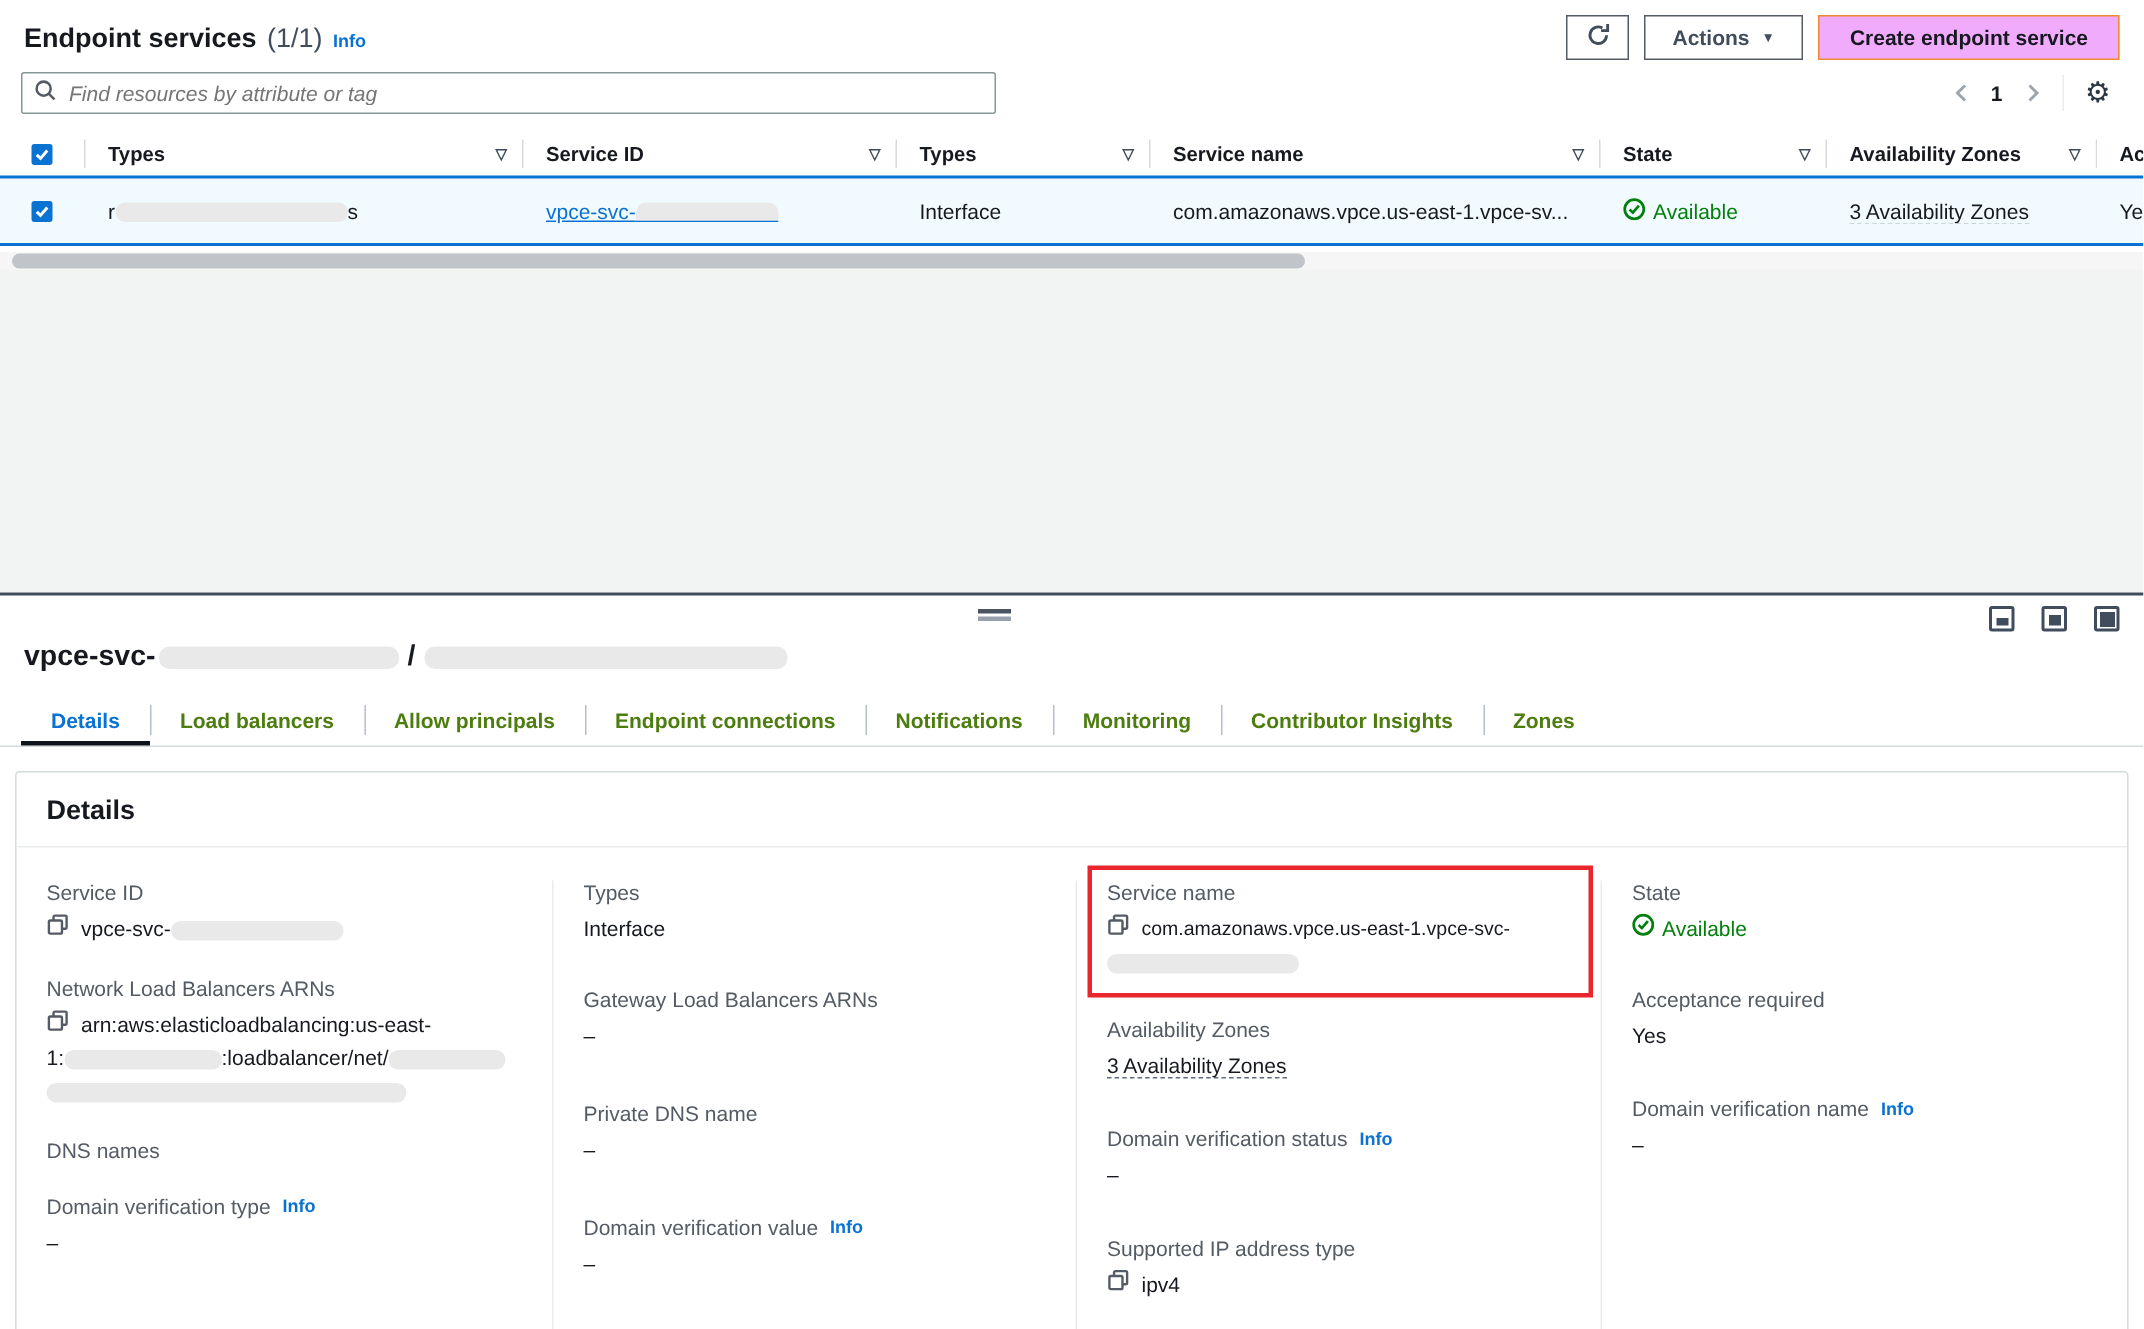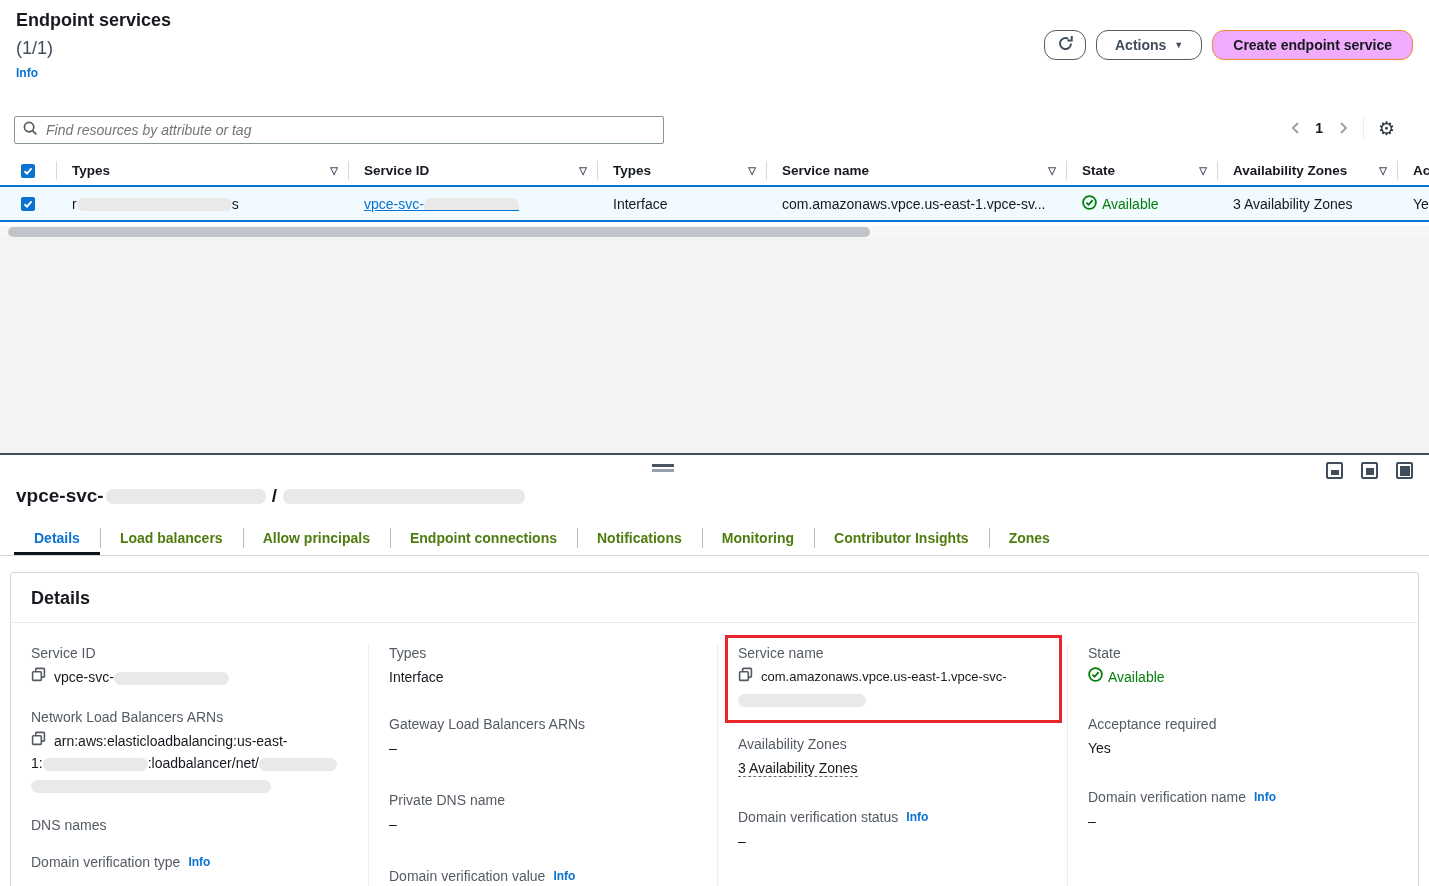--- a/index.html
+++ b/index.html
@@ -8,35 +8,35 @@
     font-family: "Liberation Sans", sans-serif;
     background: #ffffff;
     color: #16191f;
     font-size: 14px;
   }
   .redact { display:inline-block; background:#e9e9e9; border-radius:7px; height:13px; vertical-align:middle; }
 
   
   .top-section { background:#fff; }
   .header-row { display:flex; justify-content:space-between; align-items:center; padding:10px 16px 6px 16px; }
-  .title-group { display:flex; align-items:baseline; gap:7px;flex-direction:column; }
+  .title-group { display:flex; align-items:baseline; gap:7px; }
   .page-title { font-size:18px; font-weight:bold; color:#16191f; }
   .page-count { font-size:18px; font-weight:normal; color:#414d5c; }
   .info-link { font-size:12px; font-weight:bold; color:#0972d3; cursor:pointer; }
   .btn-row { display:flex; gap:10px; align-items:center; }
-  .btn { height:30px; border-radius:12px; border:1px solid #545b64; background:#fff;
+  .btn { height:30px; border-radius:0; border:1px solid #545b64; background:#fff;
          font-weight:bold; font-size:14px; color:#414d5c; display:flex; align-items:center;
          justify-content:center; cursor:pointer; }
   .btn-icon-only { width:42px; }
   .btn-normal { padding:0 18px; gap:8px; }
   .btn-primary { background:#f0abfc; border-color:#ec8a33; color:#16191f; padding:0 20px; }
   .caret-down { font-size:9px; color:#414d5c; }
 
   
-  .search-row { display:flex; justify-content:space-between; align-items:flex-start; padding:2px 20px 12px 14px;margin-top:28px; }
+  .search-row { display:flex; justify-content:space-between; align-items:center; padding:2px 8px 12px 14px; }
   .search-box { display:flex; align-items:center; gap:8px; width:650px; height:28px;
                 border:1px solid #879596; border-radius:2px; padding:0 8px; background:#fff; }
   .search-box input { border:none; outline:none; flex:1; font-size:14px; font-style:italic;
                       color:#687078; font-family:"Liberation Sans",sans-serif; background:transparent; }
   .pagination { display:flex; align-items:center; gap:14px; padding-right:14px; }
   .page-num { font-weight:bold; font-size:14px; color:#16191f; }
   .pg-chevron { cursor:pointer; display:flex; align-items:center; }
   .pg-divider { width:1px; height:24px; background:#eaeded; }
   .gear { font-size:19px; color:#2d3642; cursor:pointer; line-height:1; }
 
@@ -44,21 +44,21 @@
   .tbl { width:1429px; overflow:hidden; }
   .tbl-header, .tbl-row { display:flex; align-items:center; }
   .tbl-header { height:29px; font-weight:bold; font-size:13.5px; color:#16191f; }
   .hcell { position:relative; display:flex; align-items:center; justify-content:space-between;
            padding:0 10px 0 16px; height:100%; }
   .hcell .sort { font-size:10px; color:#414d5c; cursor:pointer; }
   .hcell + .hcell::before { content:""; position:absolute; left:0; top:5px; height:19px; width:1px; background:#d5dbdb; }
   .c0 { width:56px; } .c1 { width:292px; } .c2 { width:249px; } .c3 { width:169px; }
   .c4 { width:300px; } .c5 { width:151px; } .c6 { width:180px; }
   .c7 { width:32px; overflow:hidden; white-space:nowrap; }
-  .tbl-row { height:37px; background:#f1faff; border-top:2px solid #0972d3; border-bottom:2px solid #0972d3; font-size:14px; }
+  .tbl-row { height:47px; background:#f1faff; border-top:2px solid #0972d3; border-bottom:2px solid #0972d3; font-size:14px; }
   .cell { padding:0 10px 0 16px; white-space:nowrap; overflow:hidden; }
   .chk-cell { display:flex; justify-content:center; align-items:center; padding:0; }
   .checkbox { width:14px; height:14px; background:#0972d3; border-radius:2px; display:flex;
               align-items:center; justify-content:center; cursor:pointer; }
   .link { color:#0972d3; text-decoration:none; cursor:pointer; }
   .link .u { border-bottom:1px solid #0972d3; }
   .link-text-u { text-decoration:underline; }
   .az-link { color:#16191f; border-bottom:1px dashed #5f6b7a; cursor:pointer; }
   .status-ok { color:#037f0c; display:inline-flex; align-items:center; gap:5px; }
   .scrollbar { margin:4px 0 0 0; height:12px; background:#f6f6f6; position:relative; }
@@ -386,20 +386,34 @@
         </div>
 
         <div class="field" style="margin-top:30px;">
           <div class="f-label">
             <span>Domain verification status</span>
             <span class="info-link">Info</span>
           </div>
           <div class="f-value dash">–</div>
         </div>
 
+        <div class="field" style="margin-top:30px;">
+          <div class="f-label">
+              <span>Supported IP address type</span>
+            </div>
+          <div class="f-value v-line">
+            <span class="copy-icon">
+              <svg width="15" height="15" viewBox="0 0 16 16">
+                  <rect x="5" y="1.5" width="9.3" height="9.3" rx="1" fill="#fff" stroke="#545b64" stroke-width="1.7"></rect>
+                  <rect x="1.7" y="5" width="9.3" height="9.3" rx="1" fill="#fff" stroke="#545b64" stroke-width="1.7"></rect>
+                </svg>
+            </span>
+            <span>ipv4</span>
+          </div>
+        </div>
       </div>
 
       <div class="dcol">
         <div class="field">
           <div class="f-label">
               <span>State</span>
             </div>
           <div class="f-value">
             <span class="status-ok">
               <span>

